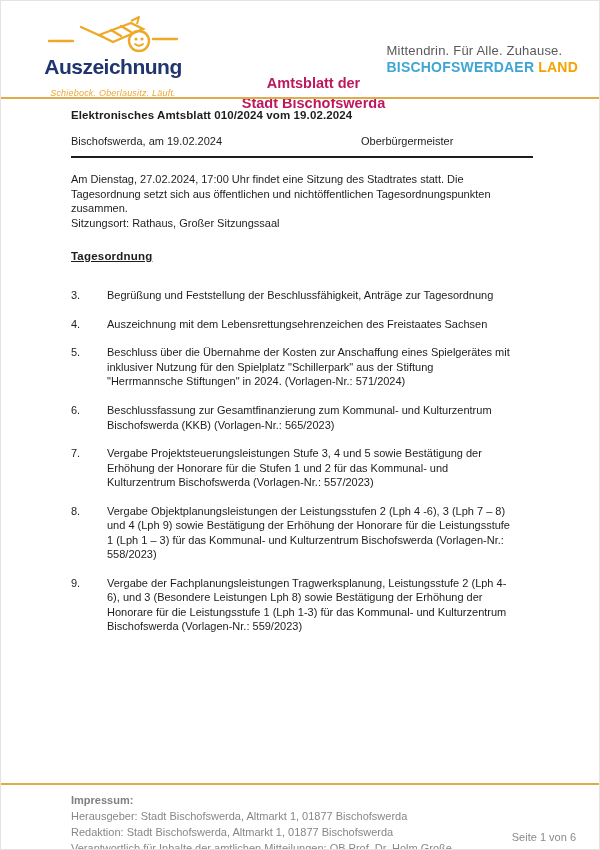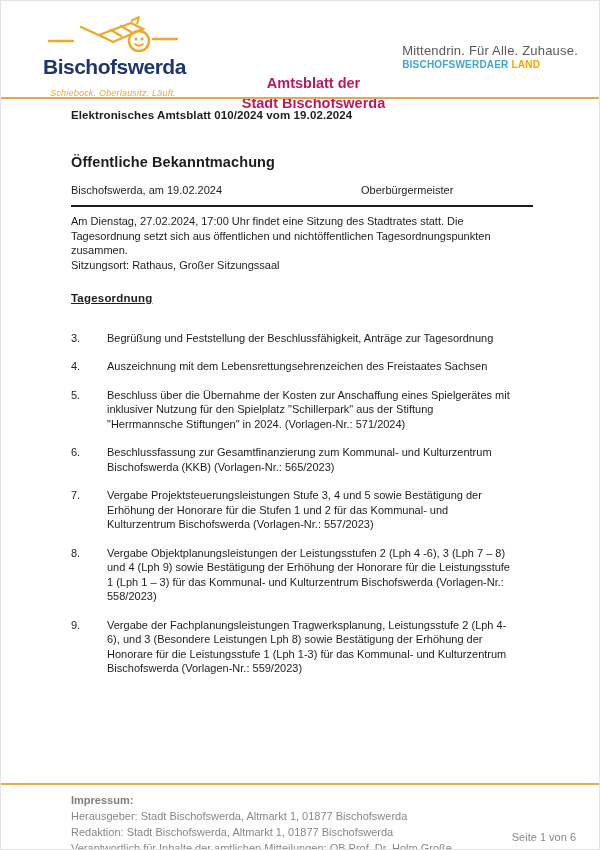--- a/index.html
+++ b/index.html
@@ -25,34 +25,34 @@
     font-size:9px;font-style:italic;color:#e8a93c;
     letter-spacing:0.2px;margin-top:11px;
   }
   .header-title{
     position:absolute;left:225px;top:36px;width:175px;
     text-align:center;font-weight:bold;color:#be185d;
     font-size:14.5px;line-height:1.35;margin-top:37px;
   }
   .logo-right{position:absolute;right:23px;top:42px;text-align:left;}
   .logo-right .small-tagline{font-size:13px;color:#5a5a5c;letter-spacing:0.2px;}
-  .logo-right .brand{font-size:10px;font-weight:bold;letter-spacing:0.2px;margin-top:1px;}
+  .logo-right .brand{font-size:14px;font-weight:bold;letter-spacing:0.2px;margin-top:1px;}
   .brand-blue{color:#3fa5d2;}
   .brand-orange{color:#f5a300;}
   .gold-rule{position:absolute;left:0;width:600px;height:2px;background:#e2ab47;}
   .gold-rule.top{top:96px;}
   .gold-rule.bottom{top:782px;}
   
   .content{position:absolute;left:70px;top:107px;width:462px;font-size:11px;line-height:1.32;}
   .issue-line{font-weight:bold;font-size:11.5px;letter-spacing:0.1px;}
   .section-title{font-weight:bold;font-size:14.5px;margin-top:30px;letter-spacing:0.1px;}
   .date-row{position:relative;margin-top:11px;height:15px;font-size:11px;}
   .signatory{position:absolute;left:290px;top:0;}
   .black-rule{border:none;border-top:2px solid #1d1d1b;margin:7px 0 0 0;}
-  .intro{margin-top:7px;}
+  .intro{margin-top:14px;}
   .agenda-heading{
     font-weight:bold;text-decoration:underline;
     margin-top:19px;font-size:11.5px;letter-spacing:0.2px;
   }
   .agenda-subheading{margin-top:17px;}
   .agenda-list{margin-top:24px;}
   .agenda-item{display:flex;margin-bottom:14px;}
   .agenda-item .num{width:36px;flex:0 0 36px;}
   .agenda-item .txt{flex:1;max-width:404px;}
   
@@ -80,21 +80,21 @@
 
         <circle cx="92" cy="26" r="10"></circle>
       </g>
       <g fill="#eda928">
         <circle cx="89" cy="24" r="1.6"></circle>
         <circle cx="95" cy="24" r="1.6"></circle>
       </g>
       <path d="M88 29 Q92 32.5 96 29" stroke="#eda928" stroke-width="1.8" fill="none" stroke-linecap="round"></path>
       <path d="M84 6 L92 2 L90 9" stroke="#eda928" stroke-width="2" fill="none" stroke-linejoin="round"></path>
     </svg>
-    <div class="city-name">Bischofswerda</div>
+    <div class="city-name">Auszeichnung</div>
     <div class="city-tagline">Schiebock. Oberlausitz. Läuft.</div>
   </div>
 
   <div class="header-title">
     <div>Amtsblatt der</div>
     <div>Stadt Bischofswerda</div>
   </div>
 
   <div class="logo-right">
     <div class="small-tagline">Mittendrin. Für Alle. Zuhause.</div>
@@ -104,21 +104,20 @@
     </div>
   </div>
 </div>
 
 <div class="gold-rule top"></div>
 
 <div class="content">
 
   <div class="issue-line">Elektronisches Amtsblatt 010/2024 vom 19.02.2024</div>
 
-  <div class="section-title">Öffentliche Bekanntmachung</div>
 
   <div class="date-row">
     <span>Bischofswerda, am 19.02.2024</span>
     <span class="signatory">Oberbürgermeister</span>
   </div>
 
   <hr class="black-rule">
 
   <div class="intro">
     <div>Am Dienstag, 27.02.2024, 17:00 Uhr findet eine Sitzung des Stadtrates statt. Die Tagesordnung setzt sich aus öffentlichen und nichtöffentlichen Tagesordnungspunkten zusammen.</div>

